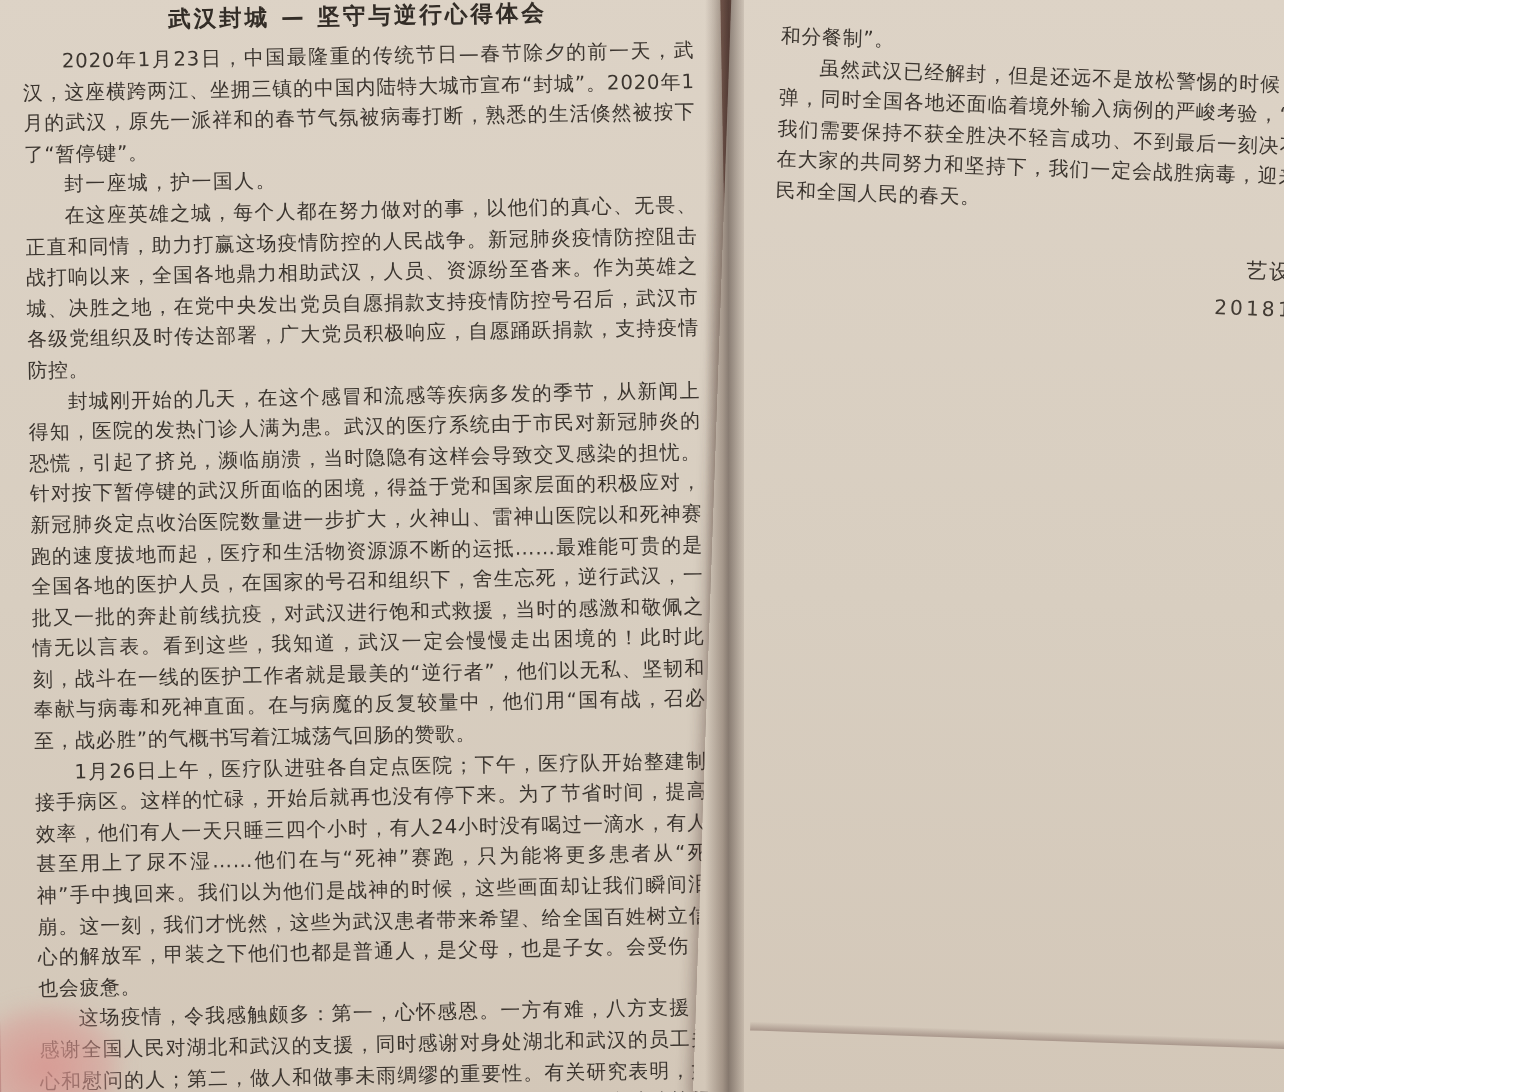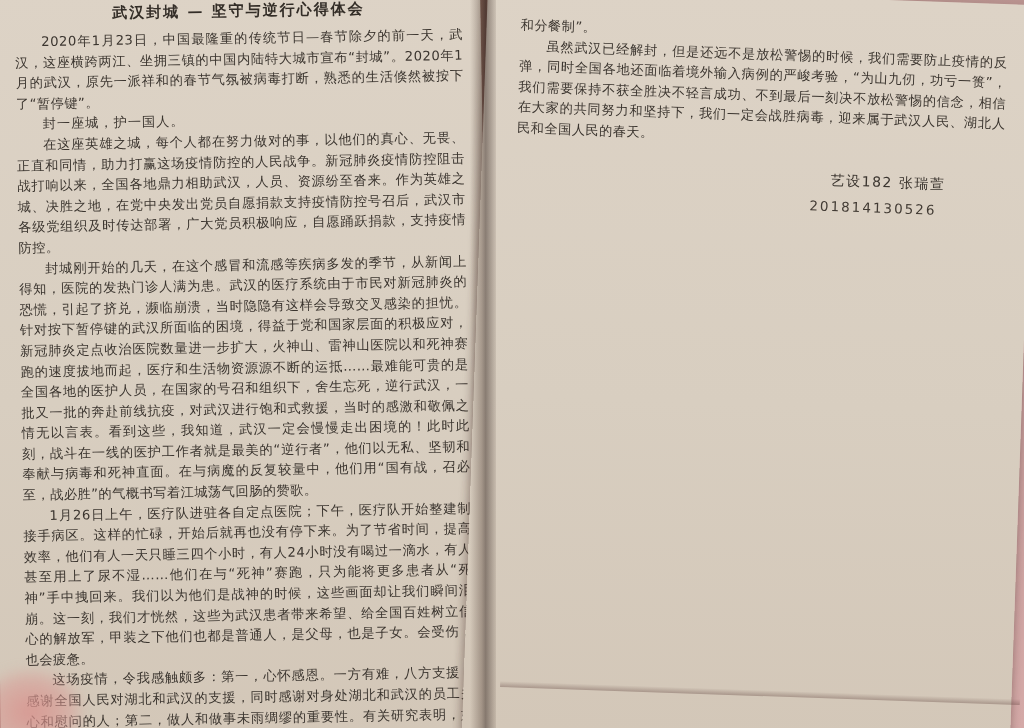--- a/index.html
+++ b/index.html
@@ -5,21 +5,21 @@
   html, body {
     margin: 0;
     padding: 0;
     width: 1024px;
     height: 728px;
     overflow: hidden;
     font-family: "DejaVu Sans", "Liberation Sans", sans-serif;
   }
   .photo {
     position: relative;
-    width: 1024px;
+    width: 856px;
     height: 728px;
     overflow: hidden;
     background:
       radial-gradient(circle at -5% -5%, #2e1d18 0%, rgba(46,29,24,0) 28%),
       linear-gradient(135deg, #5a4336 0%, #8a6a5e 18%, #b08c86 45%, #c59d9c 70%, #d4a9a7 100%);
   }
   .page {
     position: absolute;
     background: linear-gradient(180deg, #ddd3c6 0%, #d8cec0 55%, #d3c7b8 100%);
     color: #3b352f;

